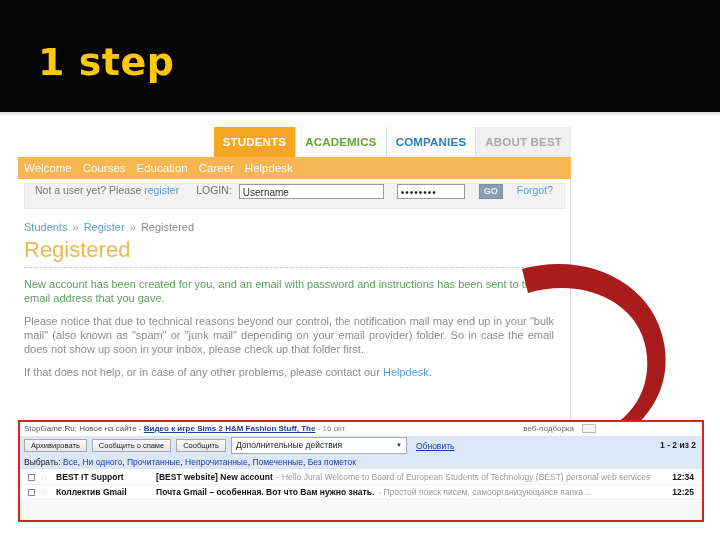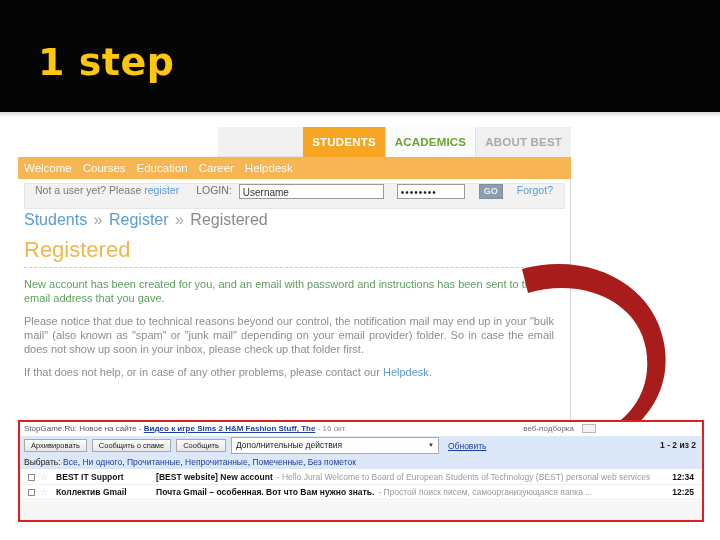--- a/index.html
+++ b/index.html
@@ -96,22 +96,22 @@
   }
   .go-btn{
     margin-left:7px; background:#8a9eb0; color:#e9eef2;
     font-size:9px; font-weight:bold; padding:2px 4px; line-height:1;
     border:1px solid #7d90a1;
   }
   .forgot{ margin-left:7px; font-size:10.5px; color:#5b9bd1; }
 
   
   .crumb{
-    position:absolute; left:6px; top:84px;
-    font-size:16px; color:#8a8a8a;
+    position:absolute; left:6px; top:94px;
+    font-size:11px; color:#8a8a8a;
   }
   .crumb a{ color:#5b9bd1; text-decoration:none; }
   .crumb .sep{ color:#a6a6a6; margin:0 2px; }
 
   
   .heading{
     position:absolute; left:6px; top:110px; width:535px;
     font-size:22px; color:#f0b74e; font-weight:normal;
     padding-bottom:4px;
     border-bottom:1px dashed #c9c9c9;
@@ -161,21 +161,21 @@
   }
   .mbtn{
     background:linear-gradient(to bottom,#fdfdfd,#e6e6e6);
     border:1px solid #a9a9a9;
     font-size:7.5px; color:#1a1a1a; padding:2px 6px; line-height:1;
     white-space:nowrap;
   }
   .msel{
     background:#ffffff; border:1px solid #a9a9a9;
     font-size:8.5px; color:#1a1a1a; padding:2px 4px; line-height:1.2;
-    width:208px; display:flex; align-items:center; justify-content:space-between;
+    width:176px; display:flex; align-items:center; justify-content:space-between;
     white-space:nowrap;
   }
   .msel .caret{ font-size:6px; color:#333; }
   .mrefresh{ font-size:8.5px; color:#1b3fa0; text-decoration:underline; margin-left:4px; white-space:nowrap;}
   .mcount{
     position:absolute; right:6px; top:4px;
     font-size:8.5px; font-weight:bold; color:#1a1a1a; white-space:nowrap;
   }
 
   .mail-select{
@@ -218,20 +218,21 @@
 </div>
 <div class="band-shadow"></div>
 
 <div class="site">
 
   <div class="tabrow">
     <div class="logo-space"></div>
     <div class="tabs">
       <div class="tab students">STUDENTS</div>
       <div class="tab academics">ACADEMICS</div>
+      <div class="tab companies">COMPANIES</div>
       <div class="tab about">ABOUT BEST</div>
     </div>
   </div>
 
   <div class="subnav">
     <a>Welcome</a>
     <a>Courses</a>
     <a>Education</a>
     <a>Career</a>
     <a>Helpdesk</a>

